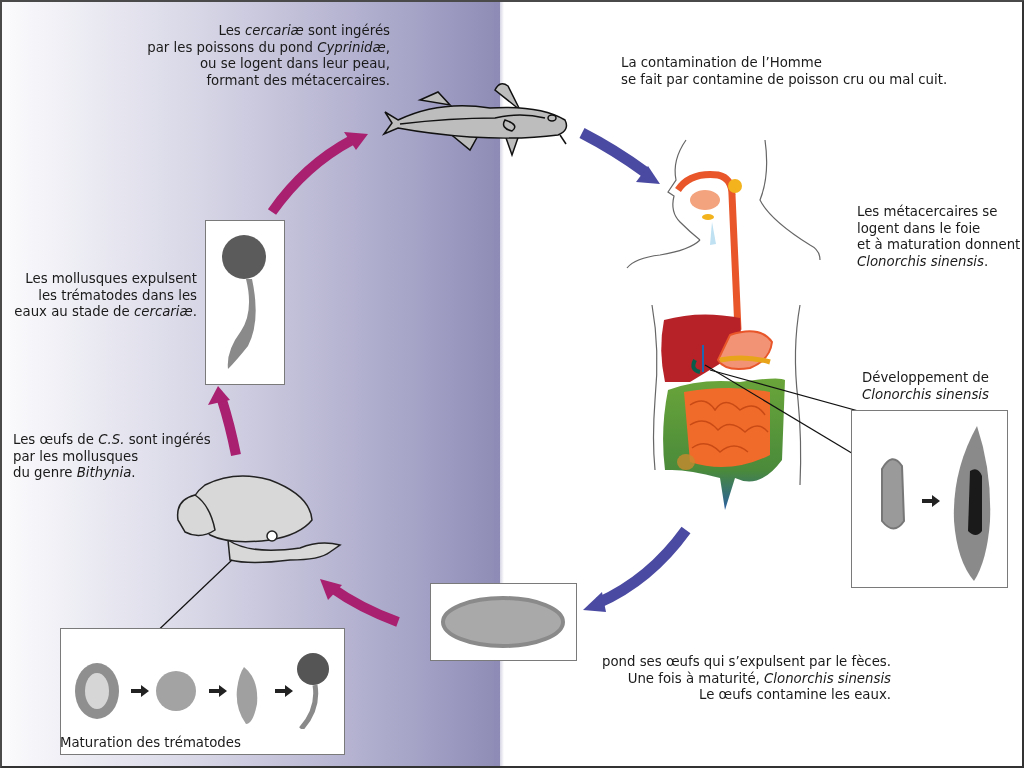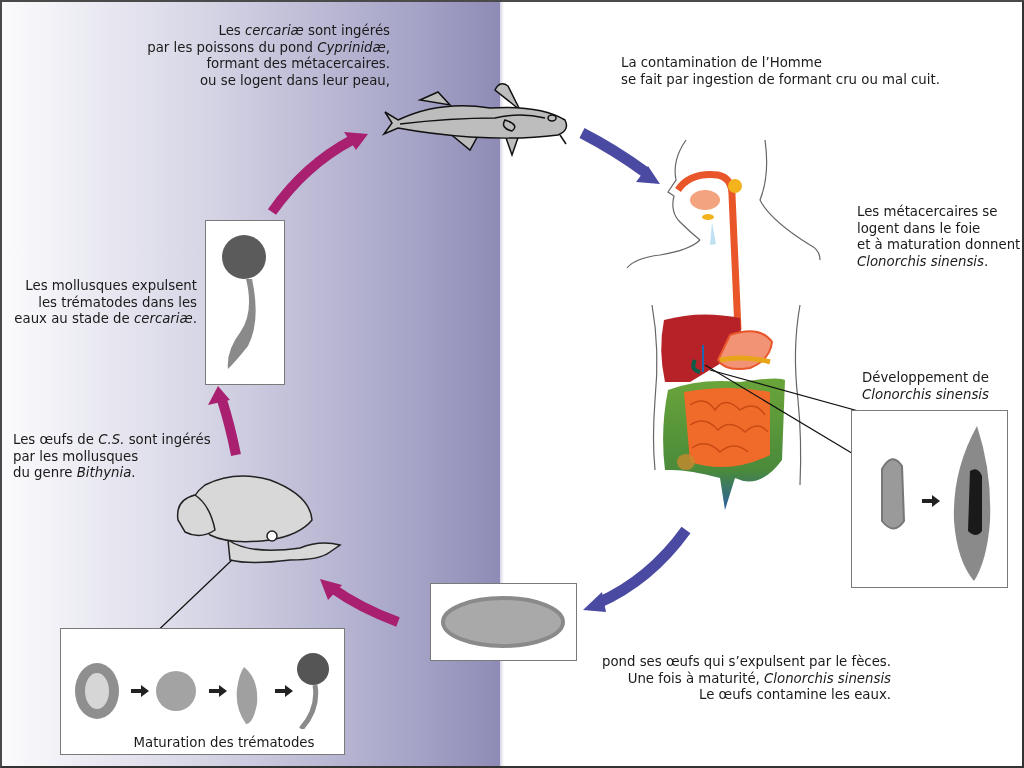--- a/index.html
+++ b/index.html
@@ -146,27 +146,27 @@
     <path d="M183 38 Q198 50 196 75 Q192 95 185 95 Q174 80 176 60 Q178 45 183 38 Z" fill="#a0a0a0"></path>
     <polygon points="214,60 224,60 224,56 232,62 224,68 224,64 214,64" fill="#222"></polygon>
     <circle cx="252" cy="40" r="16" fill="#555"></circle>
     <path d="M254 56 Q258 80 240 100" stroke="#8a8a8a" stroke-width="5" fill="none"></path>
   </svg>
 </div>
 
 <div class="txt right" style="left:120px; top:23px; width:270px;">
   <div><span>Les </span><i>cercariæ</i><span> sont ingérés</span></div>
   <div><span>par les poissons du pond </span><i>Cyprinidæ</i><span>,</span></div>
+  <div>ou se logent dans leur peau,</div>
   <div>formant des métacercaires.</div>
-  <div>ou se logent dans leur peau,</div>
 </div>
 
 <div class="txt" style="left:621px; top:55px;">
   <div>La contamination de l’Homme</div>
-  <div>se fait par ingestion de formant cru ou mal cuit.</div>
+  <div>se fait par contamine de poisson cru ou mal cuit.</div>
 </div>
 
 <div class="txt" style="left:845px; top:204px;margin-left:12px;">
   <div>Les métacercaires se</div>
   <div>logent dans le foie</div>
   <div>et à maturation donnent</div>
   <div><i>Clonorchis sinensis</i><span>.</span></div>
 </div>
 
 <div class="txt" style="left:862px; top:370px; text-align:center;">
@@ -179,23 +179,23 @@
   <div><span>Une fois à maturité, </span><i>Clonorchis sinensis</i></div>
   <div>Le œufs contamine les eaux.</div>
 </div>
 
 <div class="txt" style="left:13px; top:432px;">
   <div><span>Les œufs de </span><i>C.S.</i><span> sont ingérés</span></div>
   <div>par les mollusques</div>
   <div><span>du genre </span><i>Bithynia</i><span>.</span></div>
 </div>
 
-<div class="txt right" style="left:5px; top:278px; width:192px;">
+<div class="txt right" style="left:5px; top:271px; width:192px;">
   <div>Les mollusques expulsent</div>
   <div>les trématodes dans les</div>
   <div><span>eaux au stade de </span><i>cercariæ</i><span>.</span></div>
 </div>
 
-<div class="txt" style="left:60px; top:735px; width:328px; text-align:center;">
+<div class="txt" style="left:60px; top:735px; width:328px; ">
   <span>Maturation des trématodes</span>
 </div>
 
 <div class="frame" style="pointer-events:none;"></div>
 
 </body></html>

